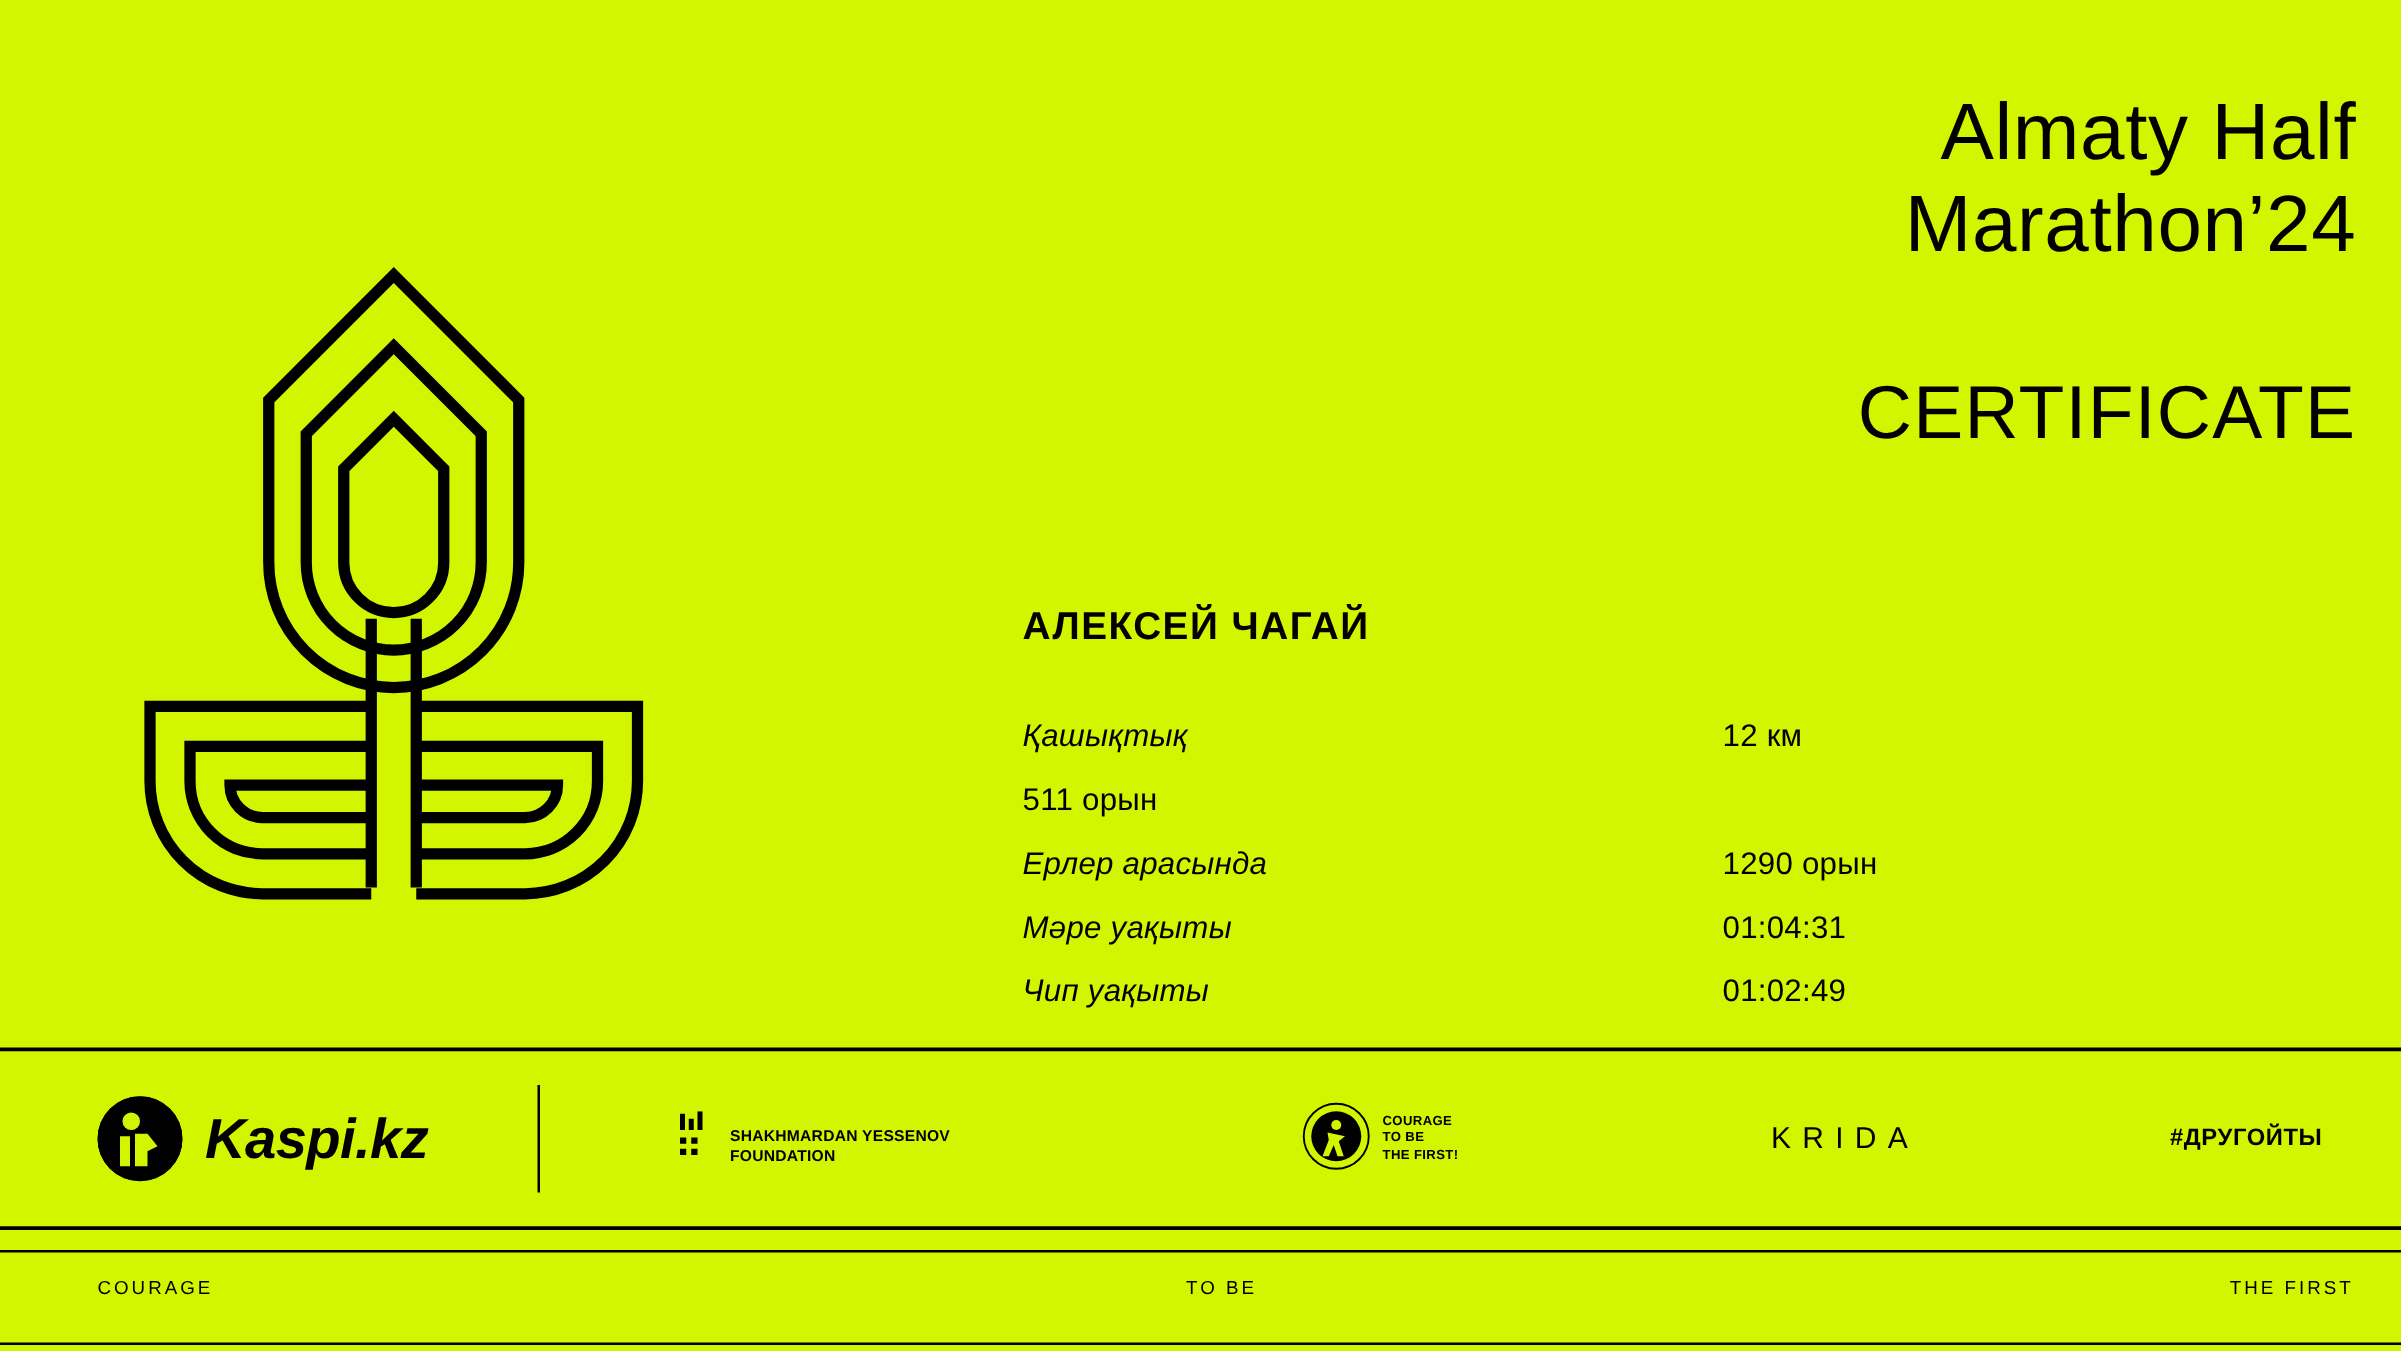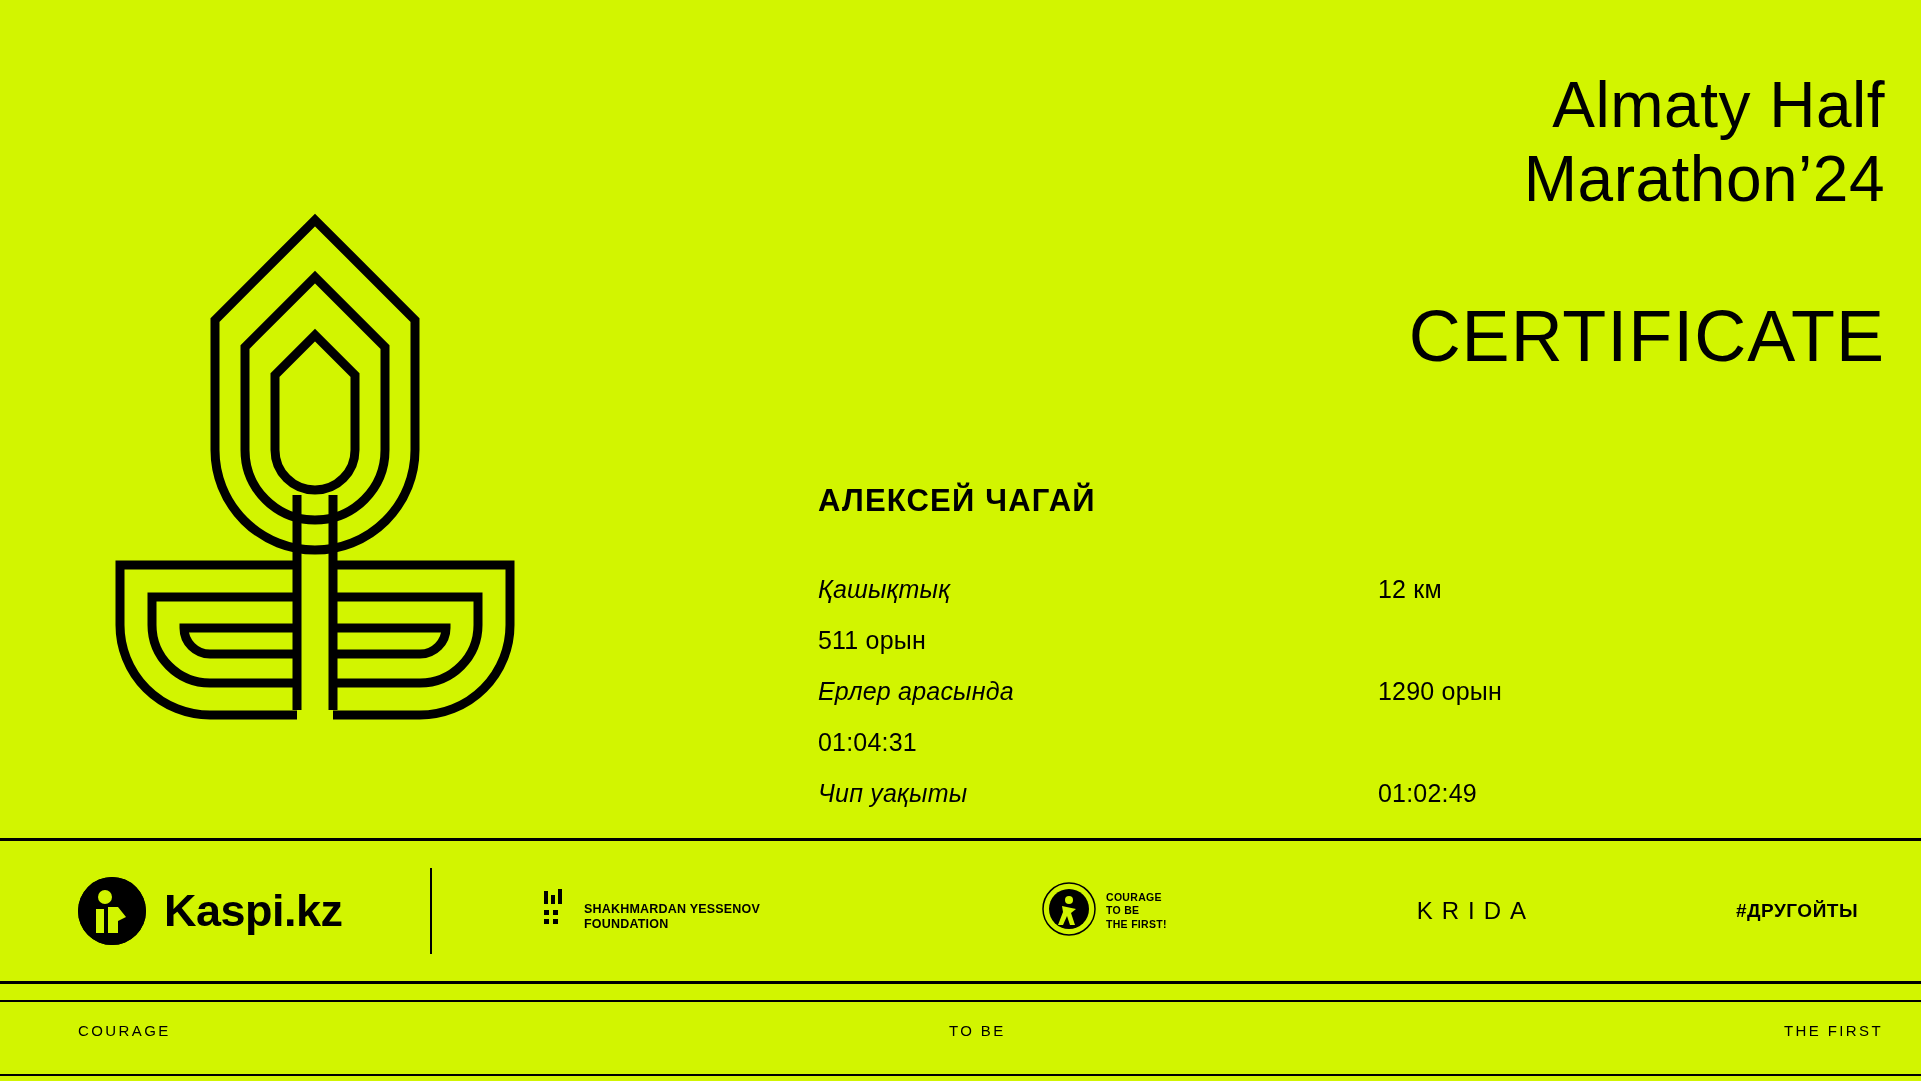--- a/index.html
+++ b/index.html
@@ -52,21 +52,21 @@
     line-height: 1.16;
     font-weight: 400;
     letter-spacing: 0.5px;
     white-space: pre-line;
   }
   .cert-word {
     position: absolute;
     right: 36px;
     top: 300px;
     text-align: right;
-    font-size: 72px;
+    font-size: 60px;
     line-height: 1;
     font-weight: 400;
     letter-spacing: 1px;
   }
 
   
   .athlete-name {
     position: absolute;
     left: 818px;
     top: 483px;
@@ -121,20 +121,21 @@
     background: #000;
     position: relative;
     margin-right: 18px;
     flex: none;
   }
   .kaspi-mark svg { position: absolute; left: 0; top: 0; }
   .kaspi-text {
     font-size: 45px;
     font-weight: 700;
     letter-spacing: -0.5px;
+    font-style: italic;
   }
   .bar-divider {
     width: 2px;
     height: 86px;
     background: #000;
     margin-left: 2px;
   }
   .sponsor {
     display: flex;
     align-items: center;
@@ -254,20 +255,21 @@
         <span class="result-value">12 км</span>
       </div>
       <div class="result-row">
         <span class="result-value">511 орын</span>
       </div>
       <div class="result-row">
         <span class="result-label">Ерлер арасында</span>
         <span class="result-value">1290 орын</span>
       </div>
       <div class="result-row">
+        <span class="result-label">Мәре уақыты</span>
         <span class="result-value">01:04:31</span>
       </div>
       <div class="result-row">
         <span class="result-label">Чип уақыты</span>
         <span class="result-value">01:02:49</span>
       </div>
     </div>
   </div>
 
   <div class="sponsor-bar">

